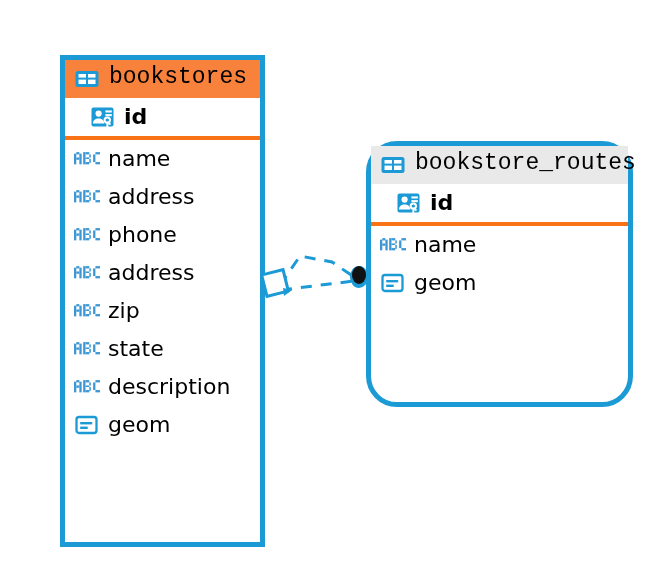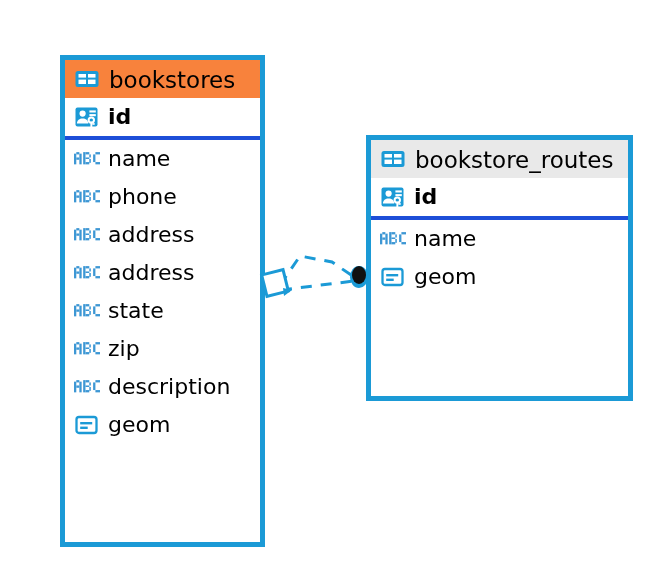--- a/index.html
+++ b/index.html
@@ -26,39 +26,41 @@
   .entity {
     position: absolute;
     box-sizing: border-box;
     background: #ffffff;
     border: 5px solid #1b9ad6;
     display: flex;
     flex-direction: column;
   }
   .entity-header {
     display: flex;
-    align-items: flex-end;
+    align-items: flex-start;
     box-sizing: border-box;
     padding: 6px 4px 6px 9px;
     flex: none;
+    font-family: Liberation Mono, monospace;
   }
   .entity-header.hdr-orange { background: #f8823c; }
   .entity-header.hdr-grey   { background: #e9e9e9; }
 
   .entity-title {
     font-size: 23px;
     color: #000000;
     line-height: 1;
     margin-left: 9px;
     white-space: nowrap;
   }
 
   .pk-section {
-    border-bottom: 4px solid #1d4ed8;
+    border-bottom: 4px solid #f97316;
     flex: none;
+    padding-left: 16px;
   }
 
   .field {
     display: flex;
     align-items: center;
     box-sizing: border-box;
     padding: 4px 8px 4px 9px;
     height: 38px;
   }
   .field .field-label {
@@ -82,23 +84,24 @@
 
   
   #entity-bookstores {
     left: 60px;
     top: 55px;
     width: 205px;
     height: 492px;
   }
   #entity-bookstore-routes {
     left: 366px;
-    top: 135px;
+    top: 141px;
     width: 267px;
     height: 266px;
+    border-radius: 31px;
   }
 
   #connector {
     position: absolute;
     left: 0; top: 0;
     width: 654px;
     height: 570px;
     pointer-events: none;
   }
 </style>
@@ -179,20 +182,43 @@
               <rect x="20" y="3" width="2" height="4"></rect>
                 <rect x="15" y="7" width="5" height="2"></rect>
               <rect x="20" y="9" width="2" height="5"></rect>
                 <rect x="15" y="13" width="5" height="3"></rect>
               <rect x="25" y="3" width="3" height="10"></rect>
                 <rect x="28" y="0" width="6" height="3"></rect>
               <rect x="28" y="13" width="6" height="3"></rect>
             </g>
           </svg>
         </span>
+        <span class="field-label">address</span>
+      </div>
+
+      <div class="field">
+        <span class="icon">
+          <svg width="26" height="22" viewBox="0 0 34 18">
+            <g fill="#3d97d4">
+              <rect x="0" y="2" width="3" height="14"></rect>
+                <rect x="3" y="0" width="4" height="3"></rect>
+              <rect x="7" y="2" width="3" height="14"></rect>
+                <rect x="3" y="7" width="4" height="3"></rect>
+              <rect x="12" y="0" width="3" height="16"></rect>
+                <rect x="15" y="0" width="5" height="3"></rect>
+              <rect x="20" y="3" width="2" height="4"></rect>
+                <rect x="15" y="7" width="5" height="2"></rect>
+              <rect x="20" y="9" width="2" height="5"></rect>
+                <rect x="15" y="13" width="5" height="3"></rect>
+              <rect x="25" y="3" width="3" height="10"></rect>
+                <rect x="28" y="0" width="6" height="3"></rect>
+              <rect x="28" y="13" width="6" height="3"></rect>
+            </g>
+          </svg>
+        </span>
         <span class="field-label">phone</span>
       </div>
 
       <div class="field">
         <span class="icon">
           <svg width="26" height="22" viewBox="0 0 34 18">
             <g fill="#3d97d4">
               <rect x="0" y="2" width="3" height="14"></rect>
                 <rect x="3" y="0" width="4" height="3"></rect>
               <rect x="7" y="2" width="3" height="14"></rect>
@@ -205,43 +231,43 @@
                 <rect x="15" y="13" width="5" height="3"></rect>
               <rect x="25" y="3" width="3" height="10"></rect>
                 <rect x="28" y="0" width="6" height="3"></rect>
               <rect x="28" y="13" width="6" height="3"></rect>
             </g>
           </svg>
         </span>
         <span class="field-label">address</span>
       </div>
 
-      <div class="field">
-        <span class="icon">
-          <svg width="26" height="22" viewBox="0 0 34 18">
-            <g fill="#3d97d4">
-              <rect x="0" y="2" width="3" height="14"></rect>
-                <rect x="3" y="0" width="4" height="3"></rect>
-              <rect x="7" y="2" width="3" height="14"></rect>
-                <rect x="3" y="7" width="4" height="3"></rect>
-              <rect x="12" y="0" width="3" height="16"></rect>
-                <rect x="15" y="0" width="5" height="3"></rect>
-              <rect x="20" y="3" width="2" height="4"></rect>
-                <rect x="15" y="7" width="5" height="2"></rect>
-              <rect x="20" y="9" width="2" height="5"></rect>
-                <rect x="15" y="13" width="5" height="3"></rect>
-              <rect x="25" y="3" width="3" height="10"></rect>
-                <rect x="28" y="0" width="6" height="3"></rect>
-              <rect x="28" y="13" width="6" height="3"></rect>
-            </g>
-          </svg>
-        </span>
-        <span class="field-label">address</span>
-      </div>
-
+
+      <div class="field">
+        <span class="icon">
+          <svg width="26" height="22" viewBox="0 0 34 18">
+            <g fill="#3d97d4">
+              <rect x="0" y="2" width="3" height="14"></rect>
+                <rect x="3" y="0" width="4" height="3"></rect>
+              <rect x="7" y="2" width="3" height="14"></rect>
+                <rect x="3" y="7" width="4" height="3"></rect>
+              <rect x="12" y="0" width="3" height="16"></rect>
+                <rect x="15" y="0" width="5" height="3"></rect>
+              <rect x="20" y="3" width="2" height="4"></rect>
+                <rect x="15" y="7" width="5" height="2"></rect>
+              <rect x="20" y="9" width="2" height="5"></rect>
+                <rect x="15" y="13" width="5" height="3"></rect>
+              <rect x="25" y="3" width="3" height="10"></rect>
+                <rect x="28" y="0" width="6" height="3"></rect>
+              <rect x="28" y="13" width="6" height="3"></rect>
+            </g>
+          </svg>
+        </span>
+        <span class="field-label">zip</span>
+      </div>
 
       <div class="field">
         <span class="icon">
           <svg width="26" height="22" viewBox="0 0 34 18">
             <g fill="#3d97d4">
               <rect x="0" y="2" width="3" height="14"></rect>
                 <rect x="3" y="0" width="4" height="3"></rect>
               <rect x="7" y="2" width="3" height="14"></rect>
                 <rect x="3" y="7" width="4" height="3"></rect>
               <rect x="12" y="0" width="3" height="16"></rect>
@@ -250,43 +276,20 @@
                 <rect x="15" y="7" width="5" height="2"></rect>
               <rect x="20" y="9" width="2" height="5"></rect>
                 <rect x="15" y="13" width="5" height="3"></rect>
               <rect x="25" y="3" width="3" height="10"></rect>
                 <rect x="28" y="0" width="6" height="3"></rect>
               <rect x="28" y="13" width="6" height="3"></rect>
             </g>
           </svg>
         </span>
         <span class="field-label">state</span>
-      </div>
-
-      <div class="field">
-        <span class="icon">
-          <svg width="26" height="22" viewBox="0 0 34 18">
-            <g fill="#3d97d4">
-              <rect x="0" y="2" width="3" height="14"></rect>
-                <rect x="3" y="0" width="4" height="3"></rect>
-              <rect x="7" y="2" width="3" height="14"></rect>
-                <rect x="3" y="7" width="4" height="3"></rect>
-              <rect x="12" y="0" width="3" height="16"></rect>
-                <rect x="15" y="0" width="5" height="3"></rect>
-              <rect x="20" y="3" width="2" height="4"></rect>
-                <rect x="15" y="7" width="5" height="2"></rect>
-              <rect x="20" y="9" width="2" height="5"></rect>
-                <rect x="15" y="13" width="5" height="3"></rect>
-              <rect x="25" y="3" width="3" height="10"></rect>
-                <rect x="28" y="0" width="6" height="3"></rect>
-              <rect x="28" y="13" width="6" height="3"></rect>
-            </g>
-          </svg>
-        </span>
-        <span class="field-label">zip</span>
       </div>
 
       <div class="field">
         <span class="icon">
           <svg width="26" height="22" viewBox="0 0 34 18">
             <g fill="#3d97d4">
               <rect x="0" y="2" width="3" height="14"></rect>
                 <rect x="3" y="0" width="4" height="3"></rect>
               <rect x="7" y="2" width="3" height="14"></rect>
                 <rect x="3" y="7" width="4" height="3"></rect>

